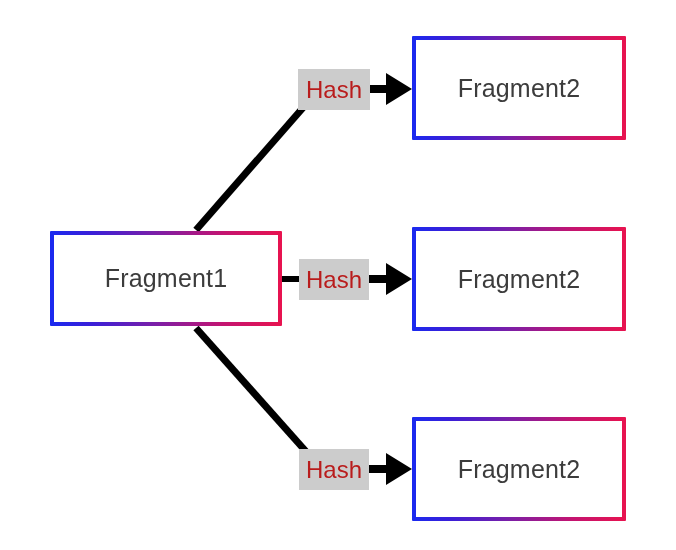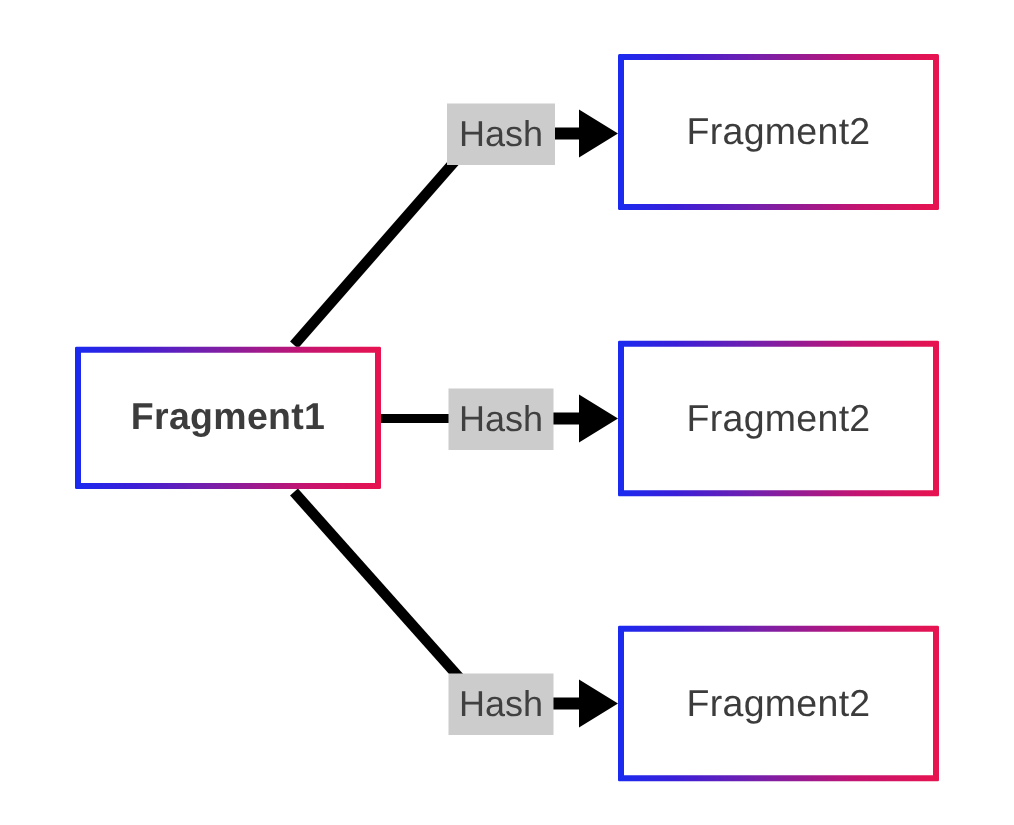--- a/index.html
+++ b/index.html
@@ -45,21 +45,21 @@
     justify-content: center;
   }
   .frag-label {
     font-size: 25px;
     color: #3c3c3c;
     letter-spacing: 0.2px;
     white-space: nowrap;
     line-height: 1;
   }
   #frag1 {
-    left: 50px;  top: 231px;  width: 204px; height: 95px; font-weight: bold;
+    left: 50px;  top: 231px;  width: 232px; height: 95px;
   }
   #frag2-top {
     left: 412px; top: 36px;   width: 214px; height: 104px;
   }
   #frag2-mid {
     left: 412px; top: 227px;  width: 214px; height: 104px;
   }
   #frag2-bot {
     left: 412px; top: 417px;  width: 214px; height: 104px;
   }
@@ -67,21 +67,21 @@
   .hash-chip {
     position: absolute;
     background: #cccccc;
     display: flex;
     align-items: center;
     justify-content: center;
     box-sizing: border-box;
   }
   .hash-label {
     font-size: 24px;
-    color: #404040;
+    color: #b91c1c;
     white-space: nowrap;
     line-height: 1;
   }
   #hash-top  { left: 298px; top: 69px;  width: 72px; height: 41px; }
   #hash-mid  { left: 299px; top: 259px; width: 70px; height: 41px; }
   #hash-bot  { left: 299px; top: 449px; width: 70px; height: 41px; }
   
   #watermark {
     position: absolute;
     right: 14px;

